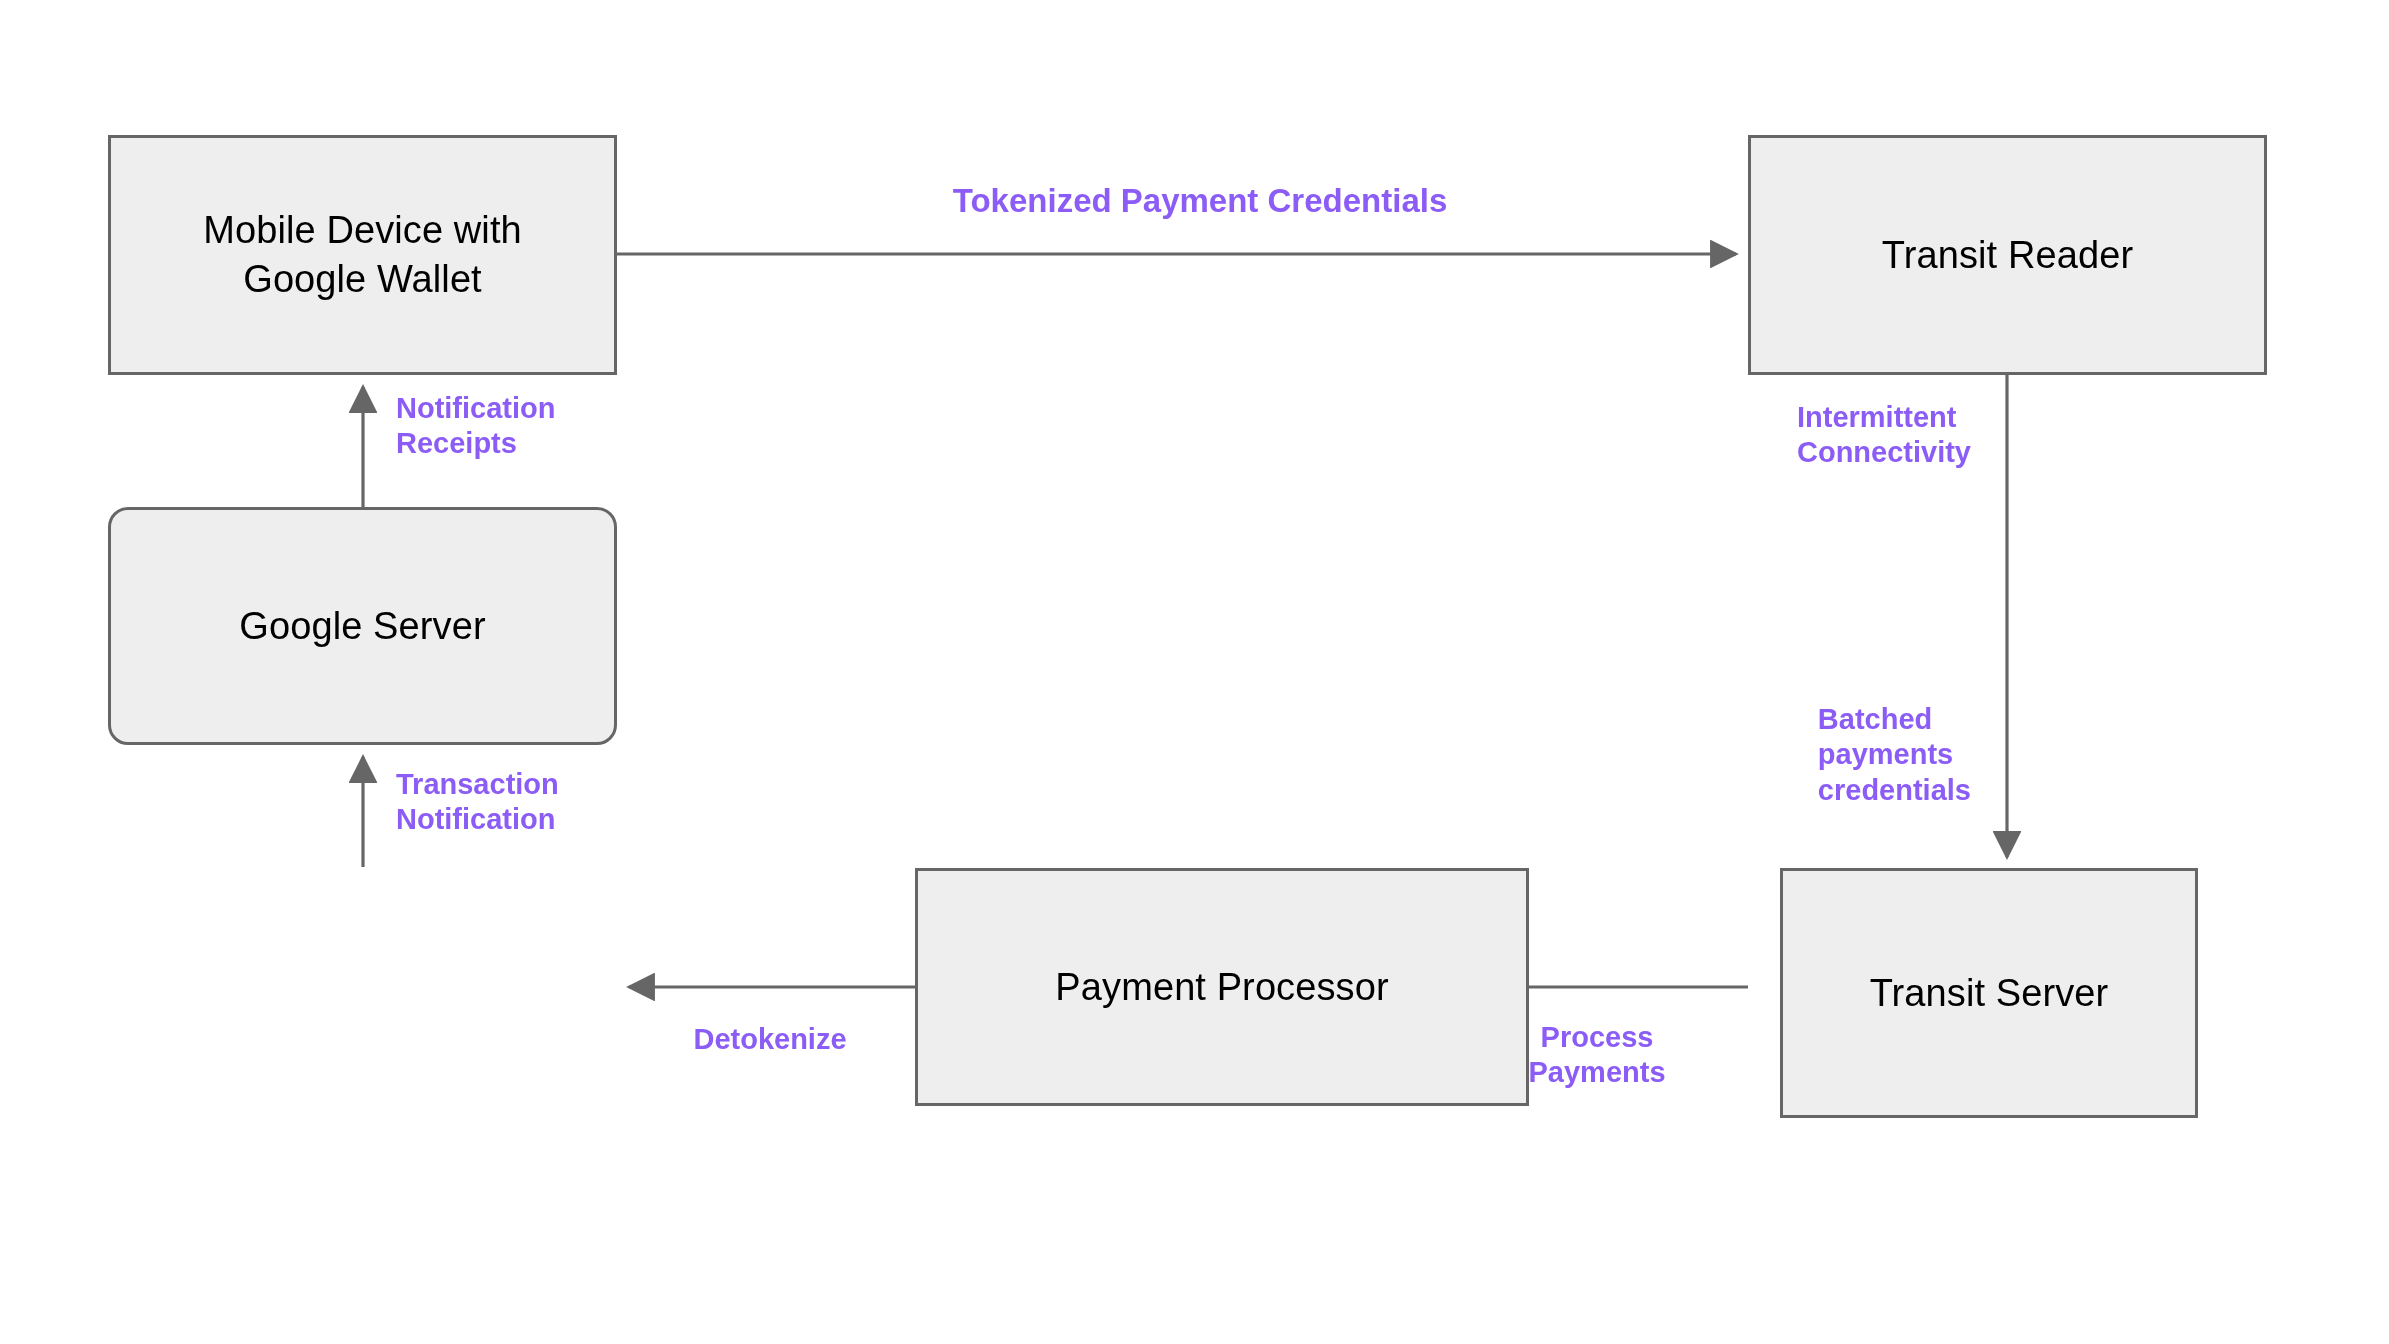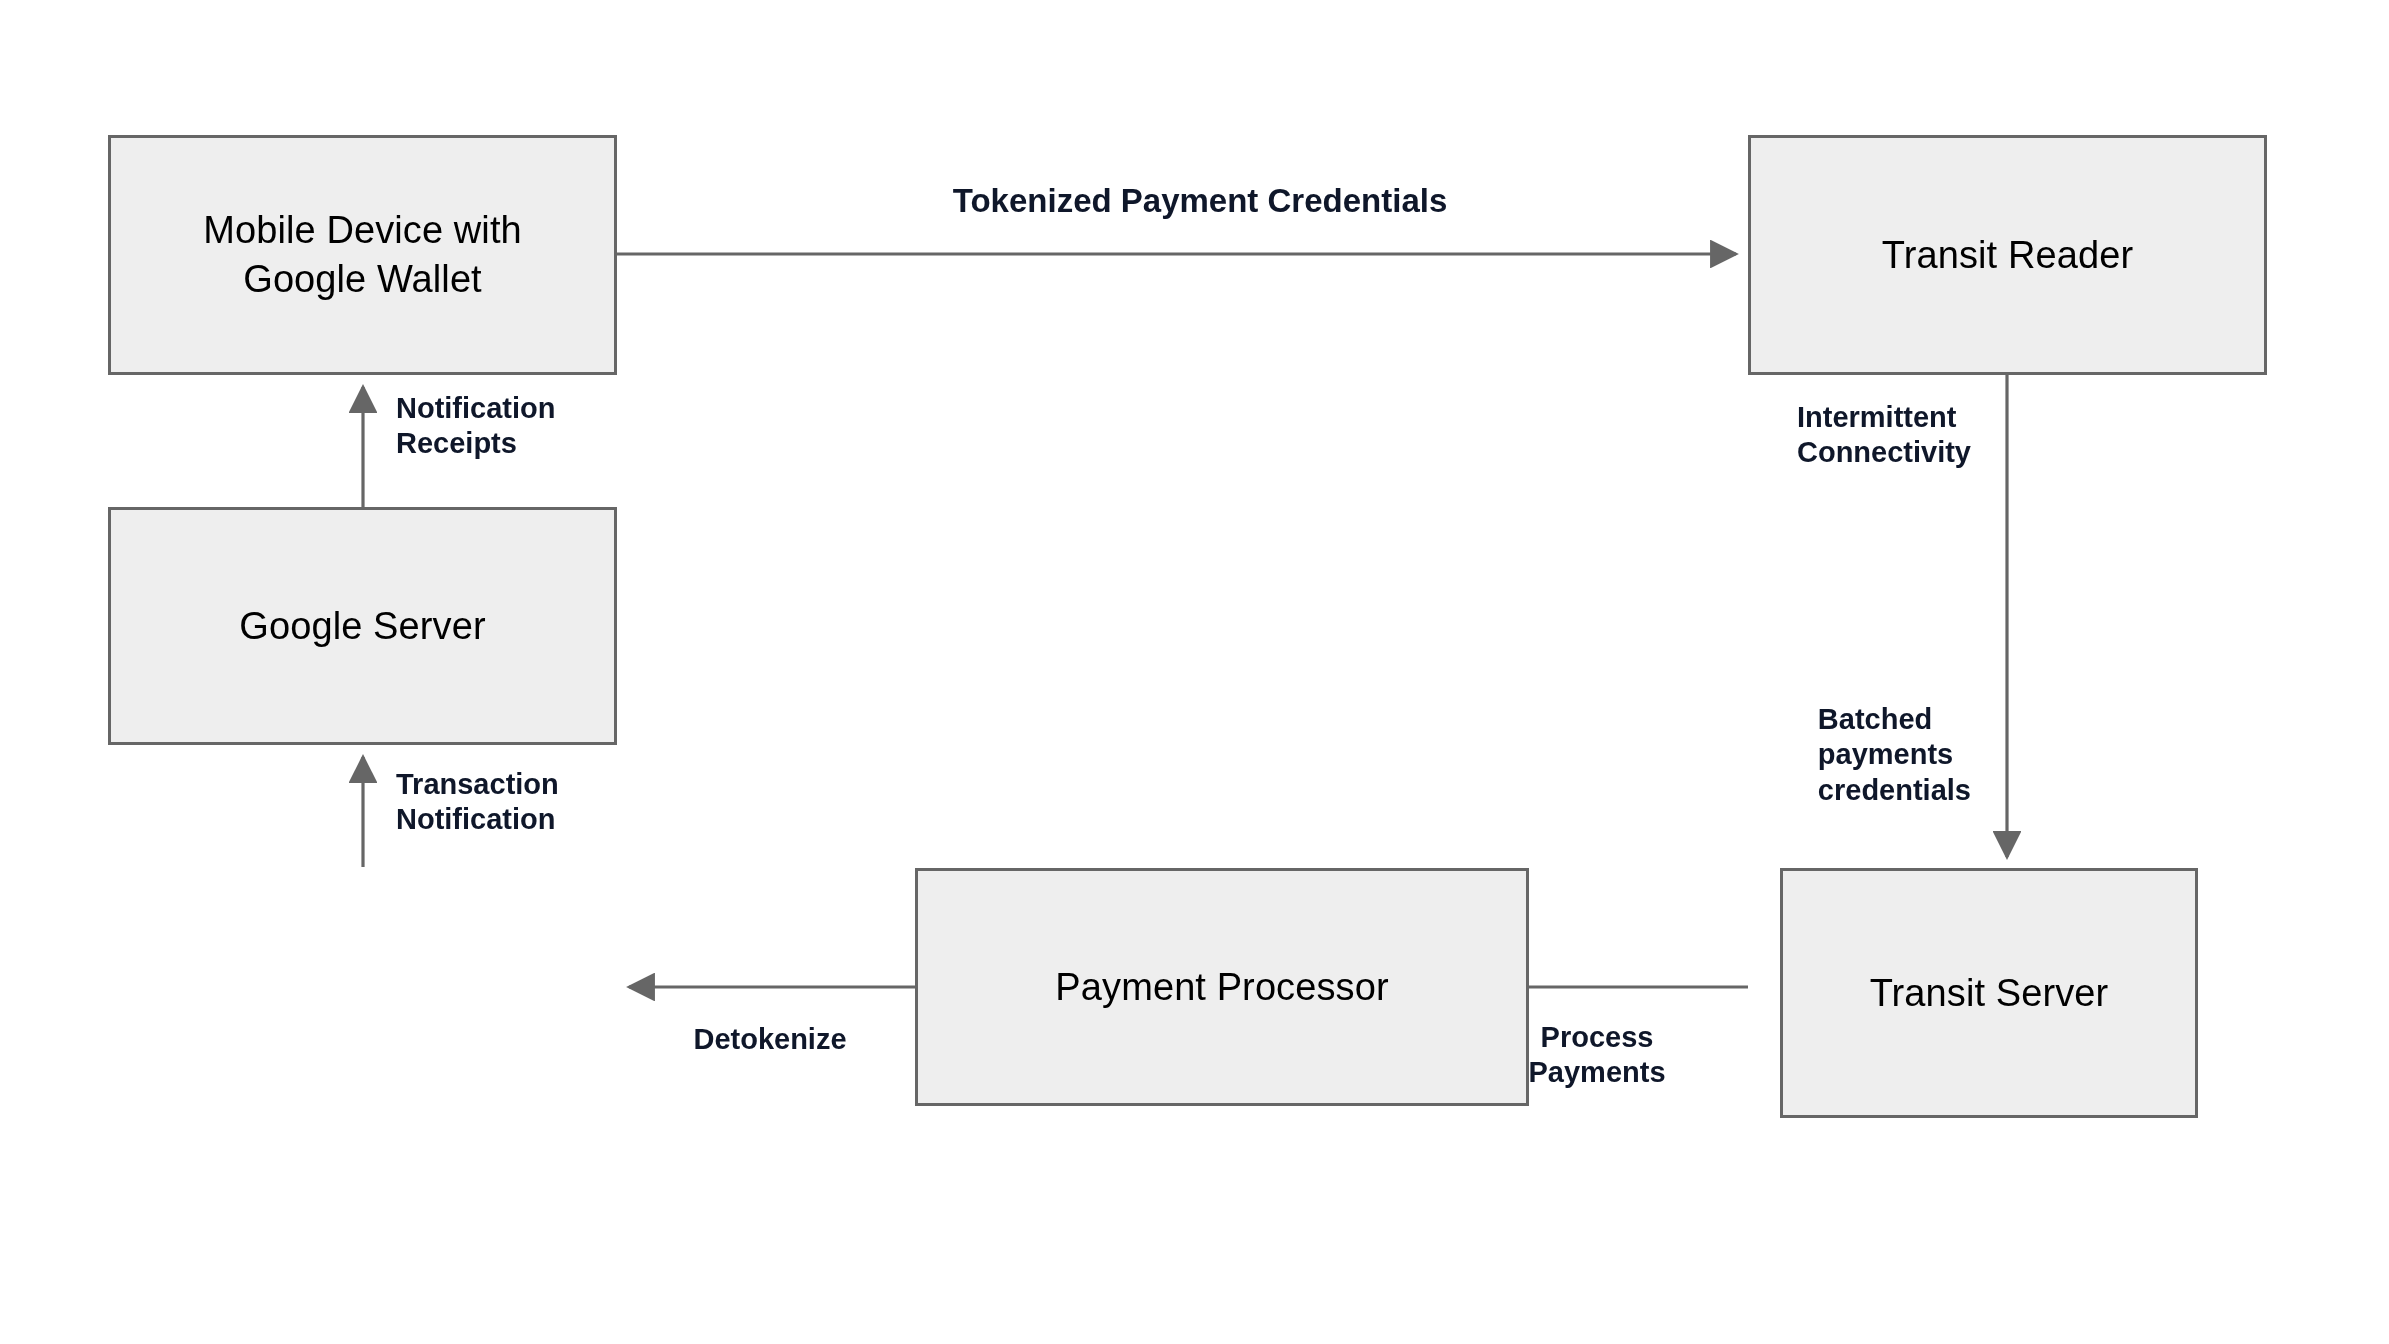--- a/index.html
+++ b/index.html
@@ -43,21 +43,21 @@
     font-weight: 400;
     line-height: 1.28;
     color: #000000;
     white-space: pre-line;
     letter-spacing: 0.1px;
   }
   .edge-label {
     position: absolute;
     font-family: "Liberation Sans", sans-serif;
     font-weight: bold;
-    color: #0f172a;
+    color: #8b5cf6;
     line-height: 1.22;
     white-space: pre-line;
   }
   .el-big   { font-size: 33px; }
   .el-small { font-size: 29px; }
   .el-center { text-align: center; transform: translateX(-50%); }
   .el-left   { text-align: left; }
   .el-right  { transform: translateX(-100%); }
 </style>
 </head>
@@ -99,21 +99,21 @@
 
   <div class="node" style="left:108px; top:135px; width:509px; height:240px;">
     <span class="node-label">Mobile Device with
 Google Wallet</span>
   </div>
 
   <div class="node" style="left:1748px; top:135px; width:519px; height:240px;text-align:center;">
     <span class="node-label">Transit Reader</span>
   </div>
 
-  <div class="node" style="left:108px; top:507px; width:509px; height:238px;">
+  <div class="node" style="left:108px; top:507px; width:509px; height:238px;border-radius:20px;">
     <span class="node-label">Google Server</span>
   </div>
 
 
   <div class="node" style="left:915px; top:868px; width:614px; height:238px;">
     <span class="node-label">Payment Processor</span>
   </div>
 
   <div class="node" style="left:1748px; top:868px; width:418px; height:250px;margin-left:32px;">
     <span class="node-label">Transit Server</span>

